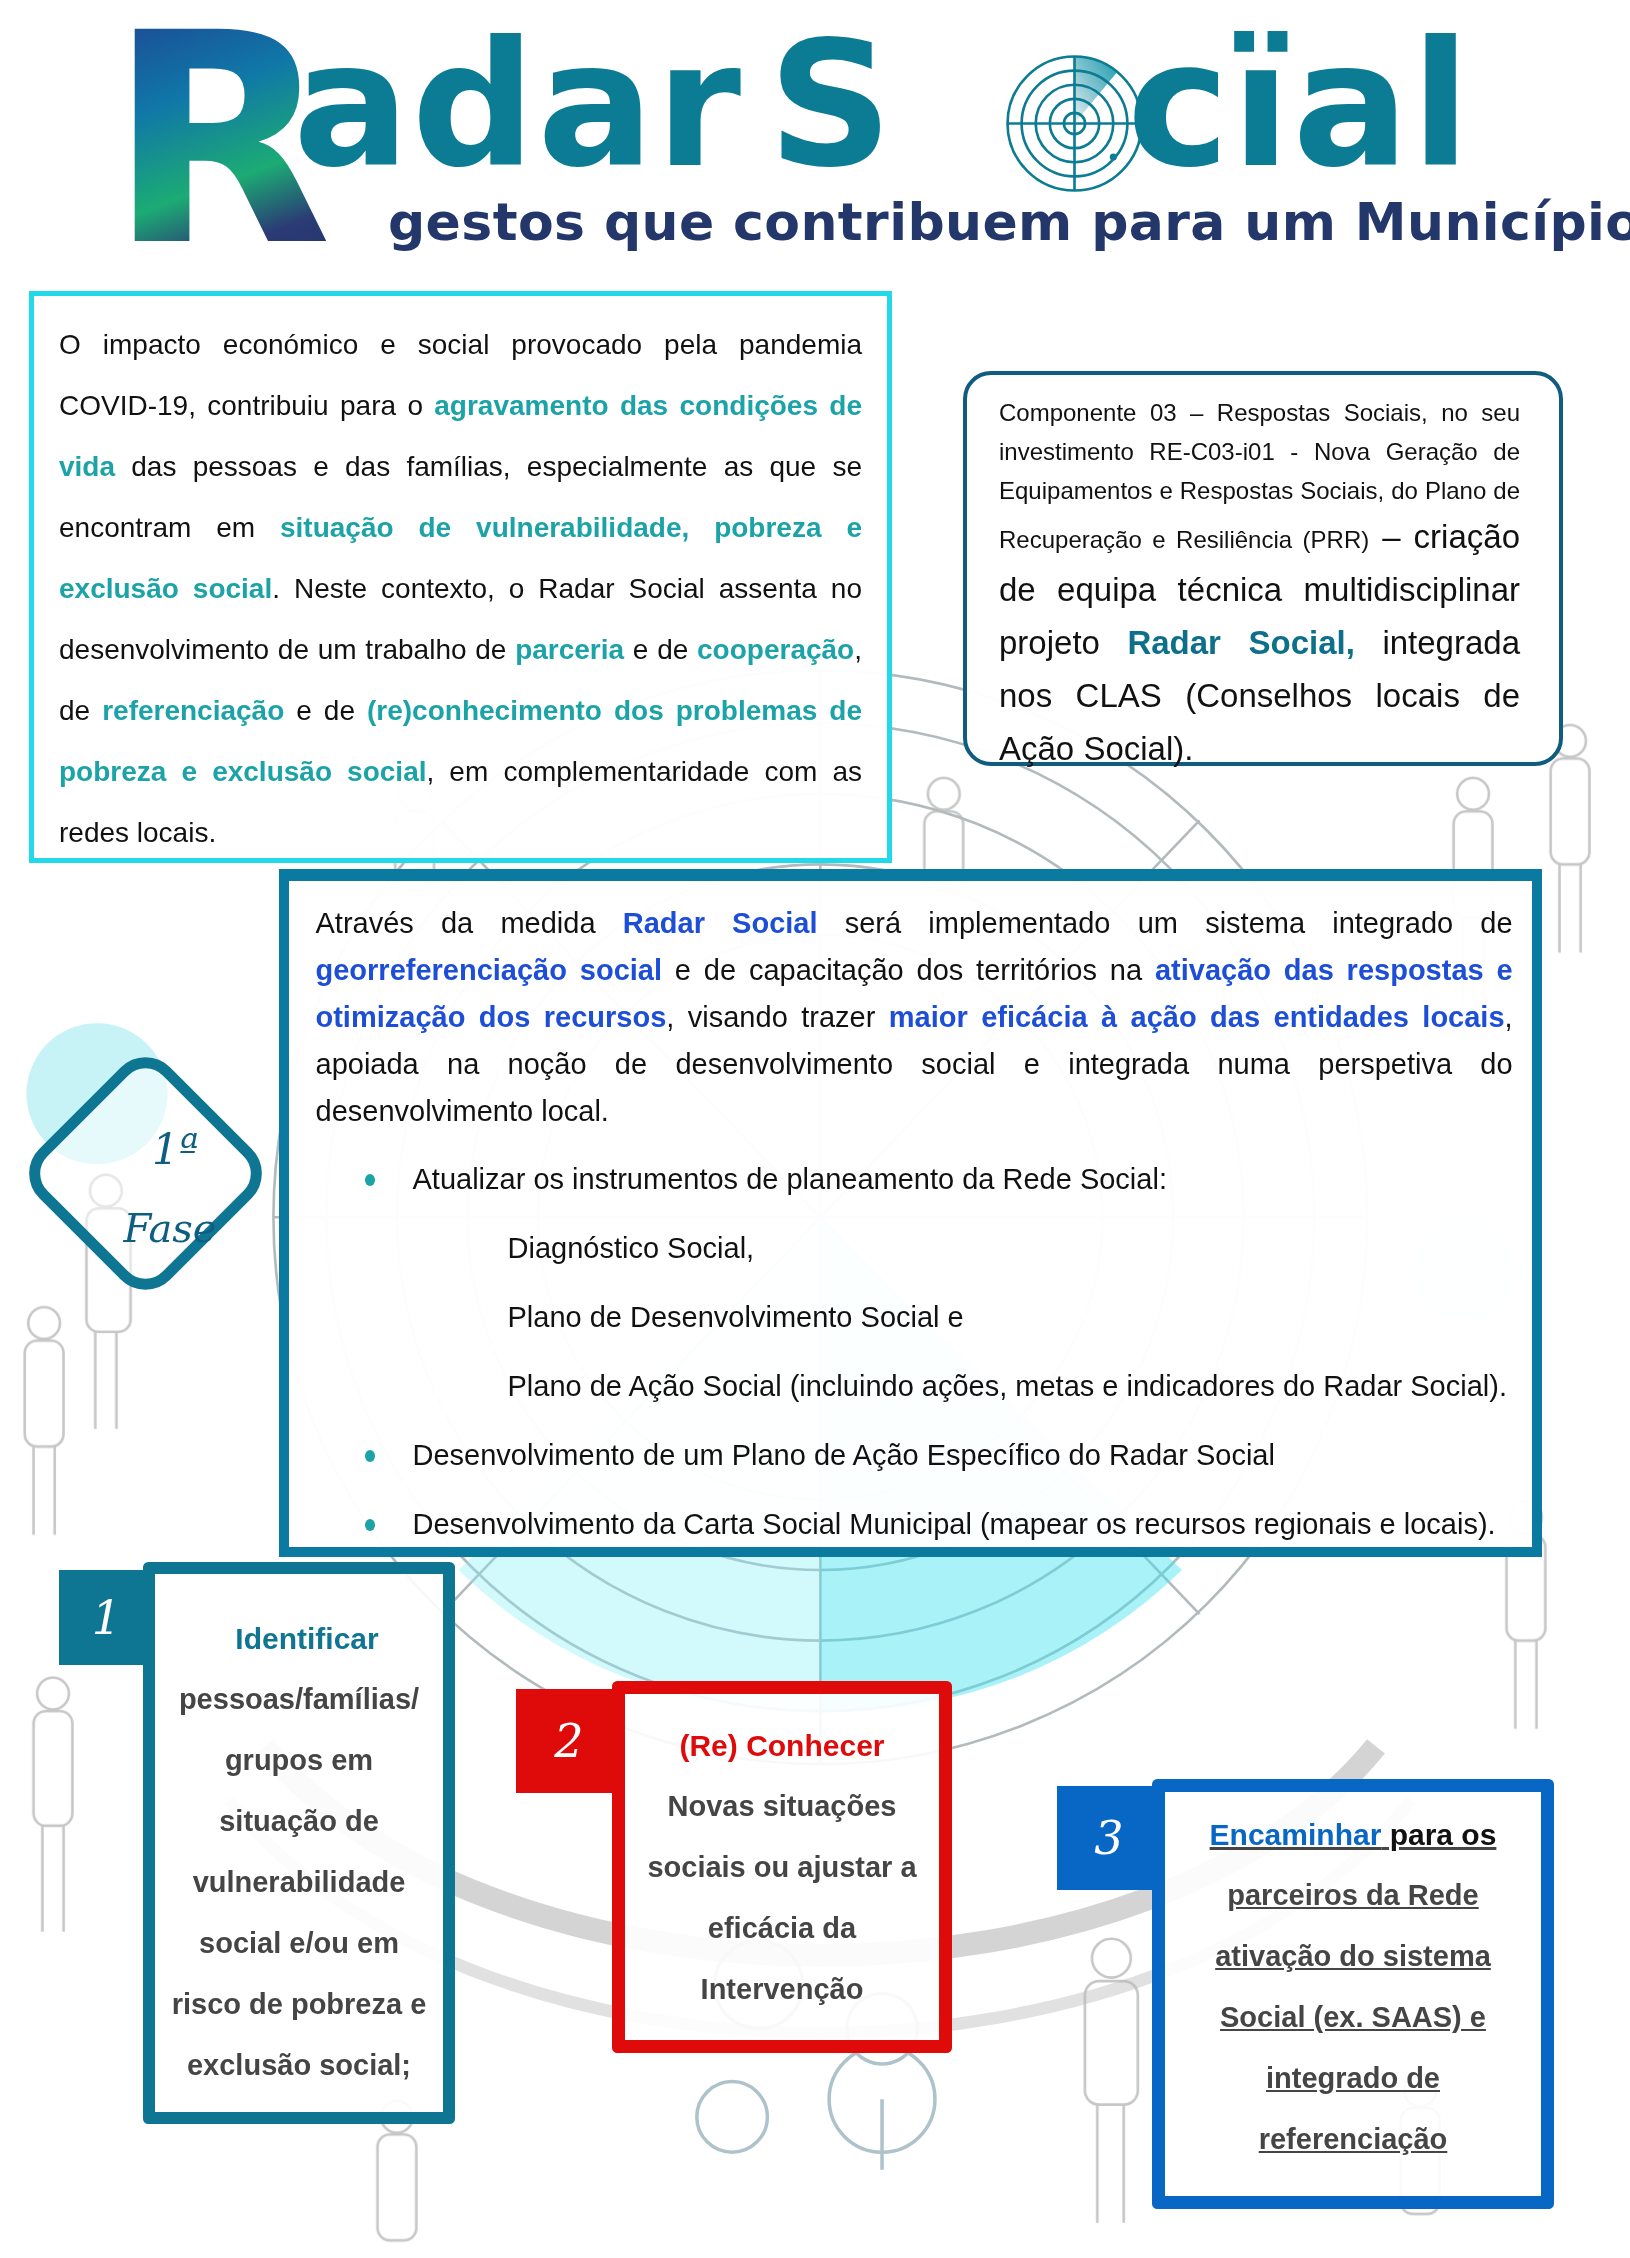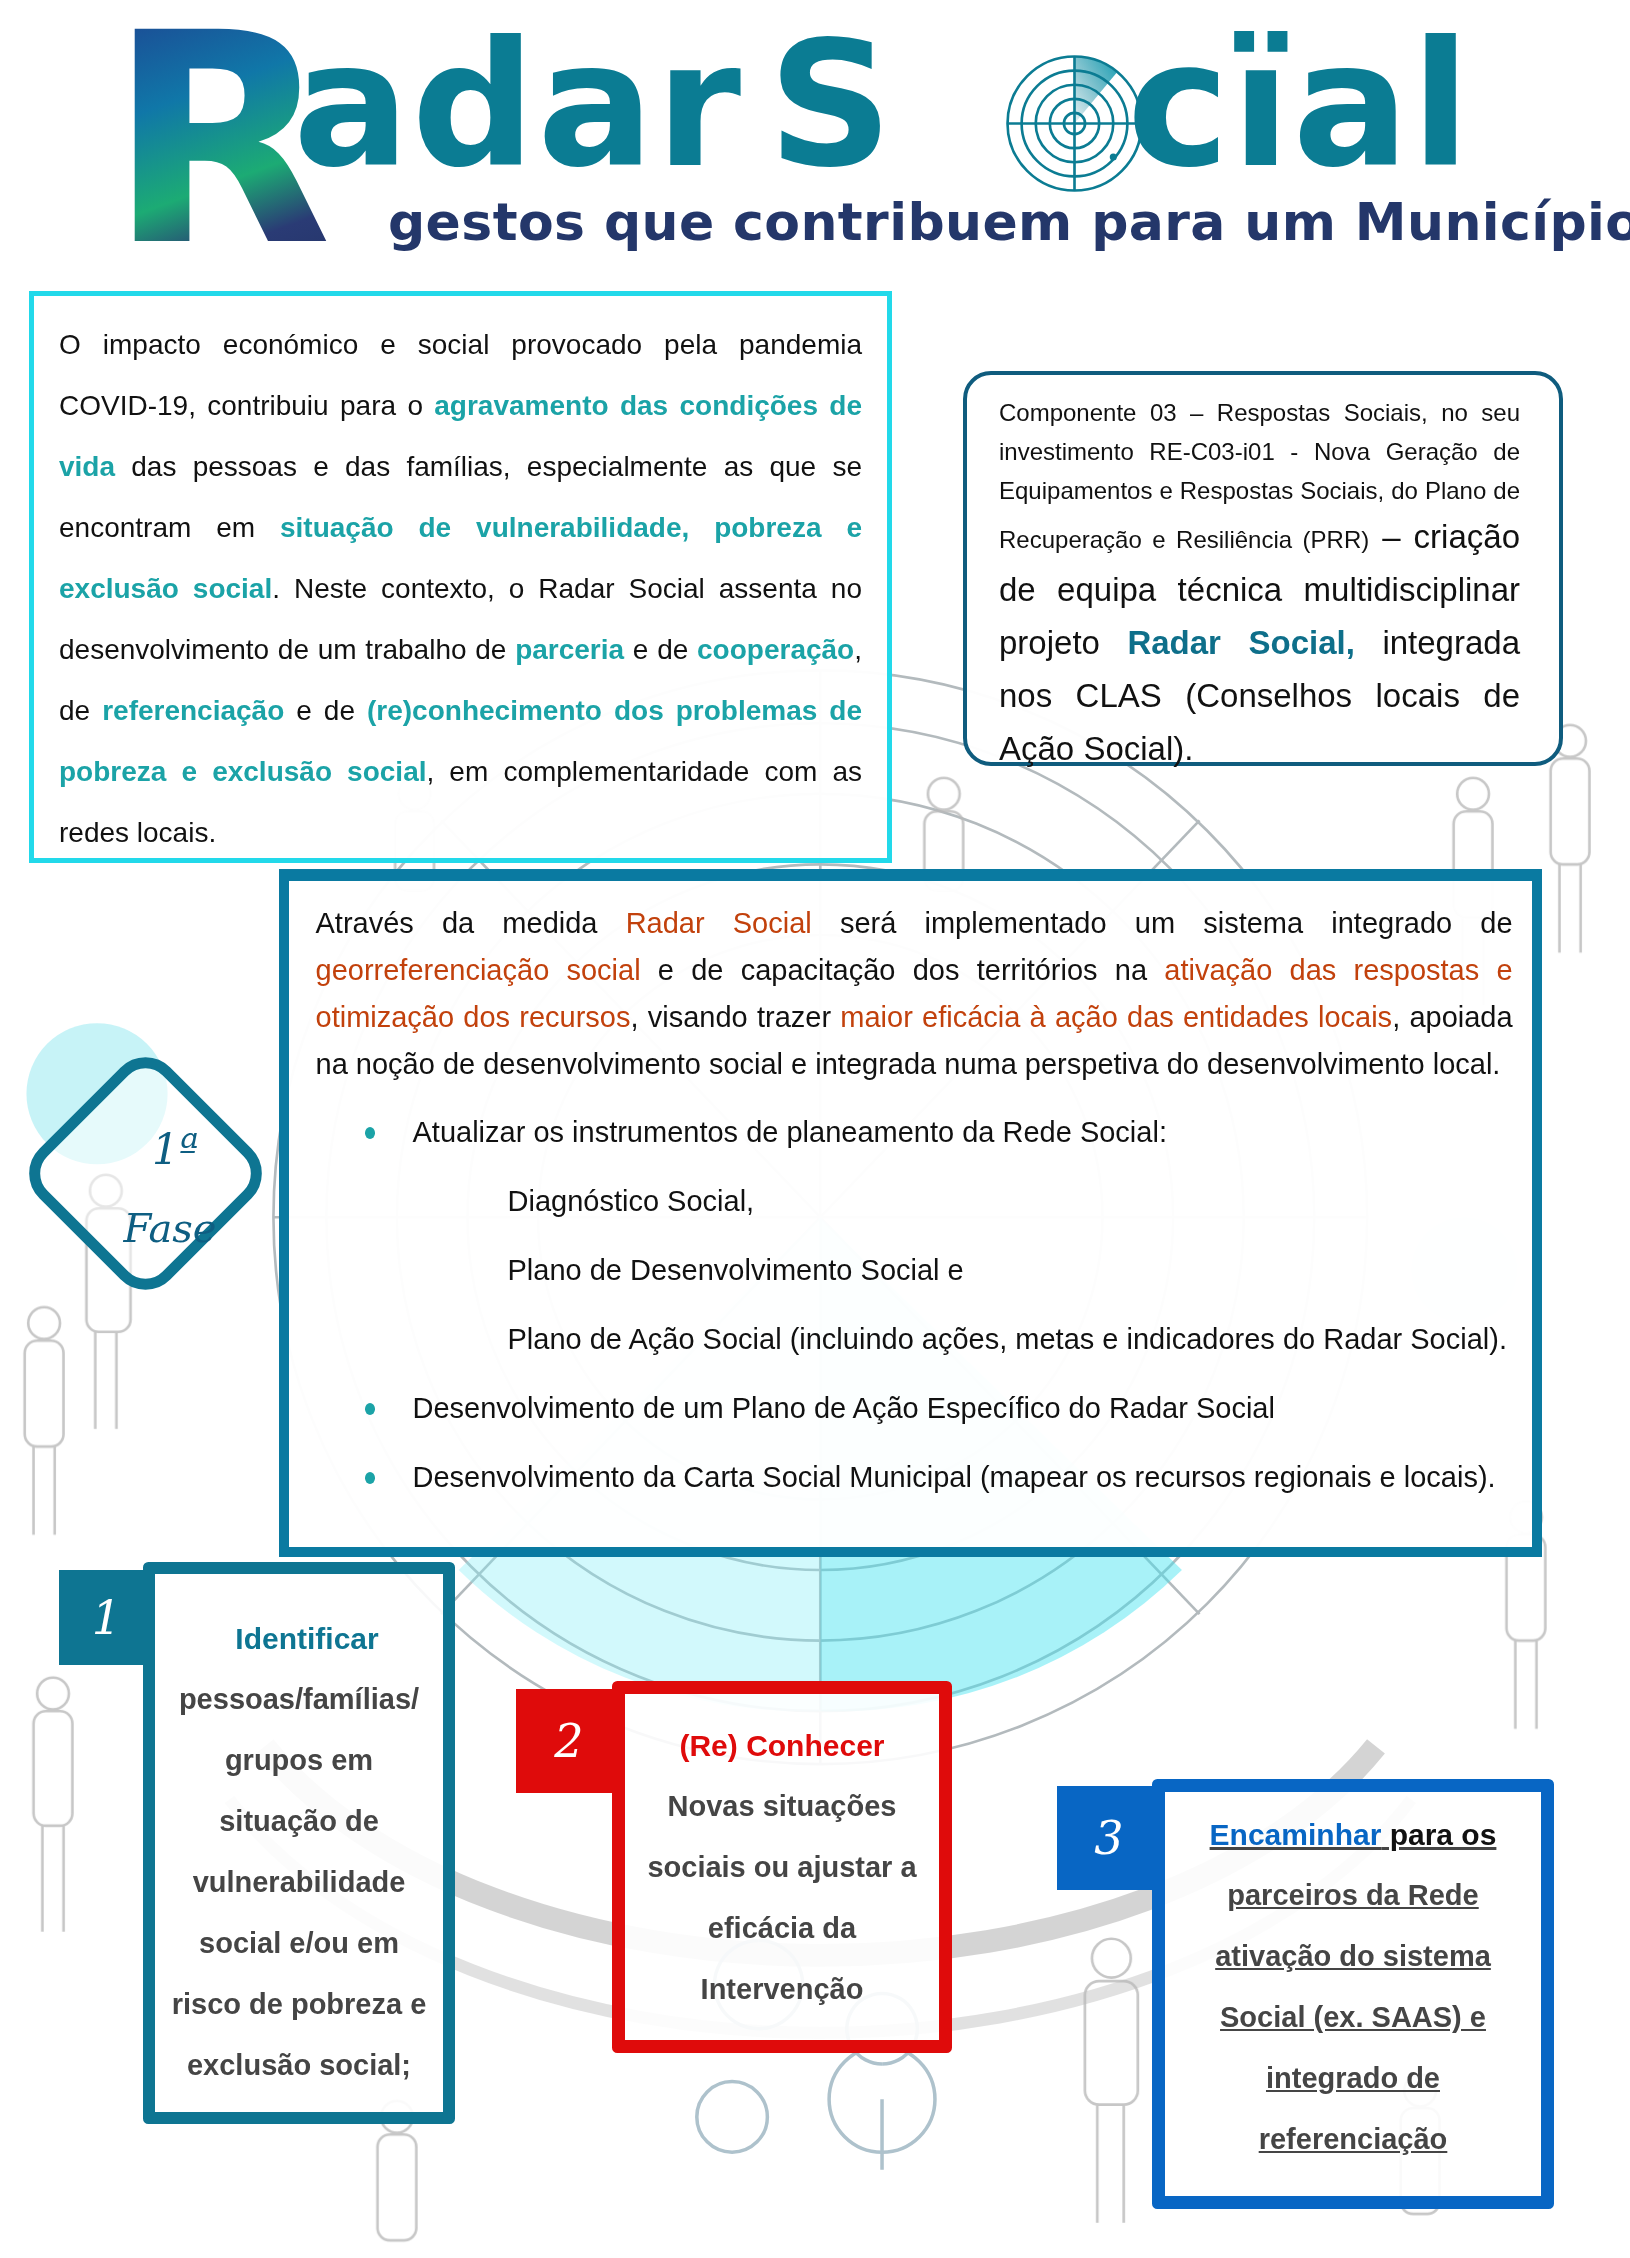--- a/index.html
+++ b/index.html
@@ -33,21 +33,21 @@
   .radar-icon { position: absolute; left: 1004px; top: 53px; width: 141px; height: 141px; }
   .tagline {
     position: absolute; left: 388px; top: 192px; font-weight: 900;
     font-family: "DejaVu Sans", sans-serif; font-size: 52px;
     color: #24376a; letter-spacing: 0.4px; white-space: nowrap;
   }
 
   
   .box { position: absolute; background: rgba(255,255,255,0.97); z-index: 3; box-sizing: border-box; }
   .hl-teal { color: #1ba3a7; font-weight: 700; }
-  .hl-blue { color: #c2410c; }
+  .hl-blue { color: #1d4ed8; font-weight: bold; }
 
   .intro {
     left: 29px; top: 291px; width: 863px; height: 572px;
     border: 5.3px solid #22d9ea;
     padding: 17.6px 25px 0 25px;
     font-size: 28px; line-height: 61px; text-align: justify;
   }
 
   .component {
     left: 963px; top: 371px; width: 600px; height: 395px;

